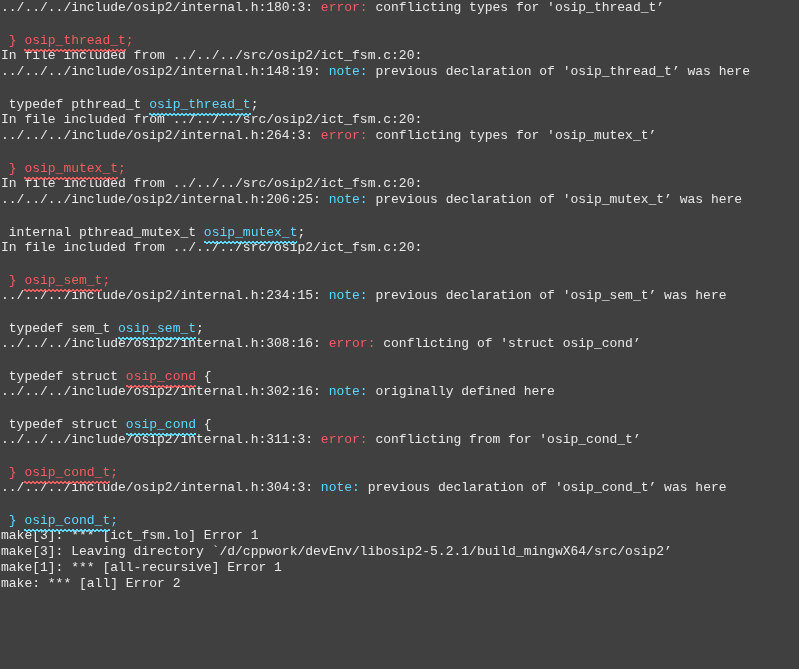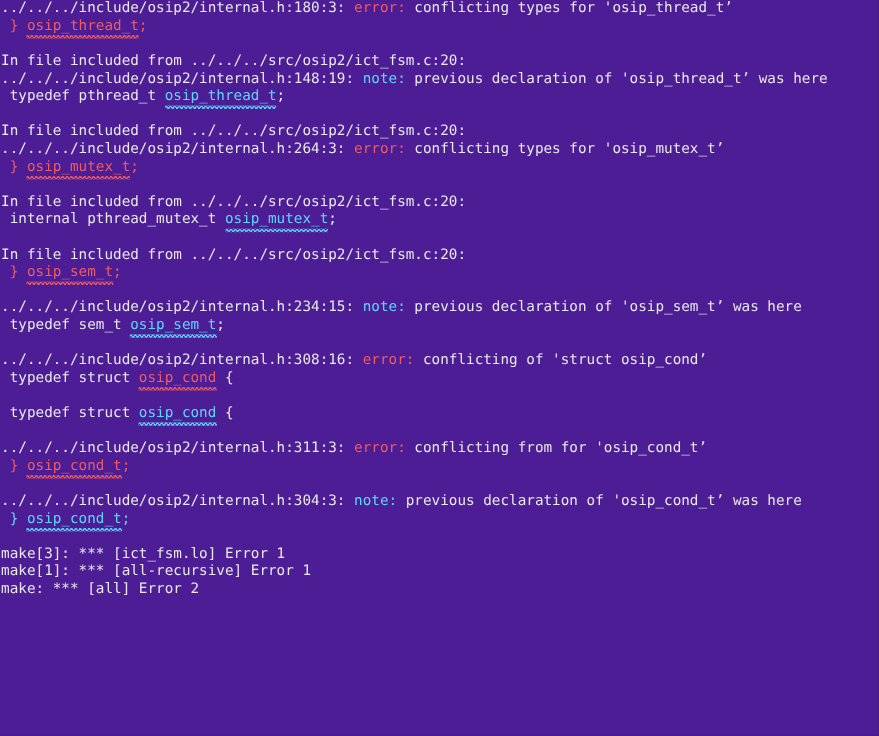--- a/index.html
+++ b/index.html
@@ -37,20 +37,21 @@
   .tok-error   { color: #f05c60; }
   .tok-note    { color: #5fd7ff; }
   .tok-idred   { color: #f05c60; }
   .tok-idcyan  { color: #5fd7ff; }
 
   
   .squig {
     position: relative;
     display: inline-block;
     white-space: pre;
+    margin-top: 17px;
   }
   .squig::after {
     content: "";
     position: absolute;
     left: 0;
     right: 0;
     bottom: -3px;
     height: 3px;
     background-repeat: repeat-x;
     background-size: 4px 3px;
@@ -66,50 +67,53 @@
     background-image:
       linear-gradient(45deg, transparent 0 35%, #5fd7ff 35% 65%, transparent 65% 100%),
       linear-gradient(-45deg, transparent 0 35%, #5fd7ff 35% 65%, transparent 65% 100%);
     background-size: 4px 3px, 4px 3px;
     background-position: 0 0, 2px 0;
   }
 </style>
 </head>
 <body>
 
-<div id="terminal" style="width: 799px; height: 669px; background: #4c1d95; color: rgb(232, 232, 232);">
+<div id="terminal" style="width: 799px; height: 669px; background: #404040; color: rgb(232, 232, 232); font-family: Liberation Mono, monospace;">
   <div id="lines-container">
       <div class="line"><span class="tok-plain">../../../include/osip2/internal.h:180:3: </span><span class="tok-error">error: </span><span class="tok-plain">conflicting types for 'osip_thread_t’</span></div>
       <div class="line"><span class="tok-idred"> } </span><span class="tok-idred squig red">osip_thread_t</span><span class="tok-idred">;</span></div>
       <div class="line blank">&nbsp;</div>
       <div class="line"><span class="tok-plain">In file included from ../../../src/osip2/ict_fsm.c:20:</span></div>
       <div class="line"><span class="tok-plain">../../../include/osip2/internal.h:148:19: </span><span class="tok-note">note: </span><span class="tok-plain">previous declaration of 'osip_thread_t’ was here</span></div>
       <div class="line"><span class="tok-plain"> typedef pthread_t </span><span class="tok-idcyan squig cyan">osip_thread_t</span><span class="tok-plain">;</span></div>
       <div class="line blank">&nbsp;</div>
       <div class="line"><span class="tok-plain">In file included from ../../../src/osip2/ict_fsm.c:20:</span></div>
       <div class="line"><span class="tok-plain">../../../include/osip2/internal.h:264:3: </span><span class="tok-error">error: </span><span class="tok-plain">conflicting types for 'osip_mutex_t’</span></div>
       <div class="line"><span class="tok-idred"> } </span><span class="tok-idred squig red">osip_mutex_t</span><span class="tok-idred">;</span></div>
       <div class="line blank">&nbsp;</div>
       <div class="line"><span class="tok-plain">In file included from ../../../src/osip2/ict_fsm.c:20:</span></div>
+      <div class="line"><span class="tok-plain">../../../include/osip2/internal.h:206:25: </span><span class="tok-note">note: </span><span class="tok-plain">previous declaration of 'osip_mutex_t’ was here</span></div>
       <div class="line"><span class="tok-plain"> internal pthread_mutex_t </span><span class="tok-idcyan squig cyan">osip_mutex_t</span><span class="tok-plain">;</span></div>
       <div class="line blank">&nbsp;</div>
       <div class="line"><span class="tok-plain">In file included from ../../../src/osip2/ict_fsm.c:20:</span></div>
       <div class="line"><span class="tok-idred"> } </span><span class="tok-idred squig red">osip_sem_t</span><span class="tok-idred">;</span></div>
       <div class="line blank">&nbsp;</div>
       <div class="line"><span class="tok-plain">../../../include/osip2/internal.h:234:15: </span><span class="tok-note">note: </span><span class="tok-plain">previous declaration of 'osip_sem_t’ was here</span></div>
       <div class="line"><span class="tok-plain"> typedef sem_t </span><span class="tok-idcyan squig cyan">osip_sem_t</span><span class="tok-plain">;</span></div>
       <div class="line blank">&nbsp;</div>
       <div class="line"><span class="tok-plain">../../../include/osip2/internal.h:308:16: </span><span class="tok-error">error: </span><span class="tok-plain">conflicting of 'struct osip_cond’</span></div>
       <div class="line"><span class="tok-plain"> typedef struct </span><span class="tok-idred squig red">osip_cond</span><span class="tok-plain"> {</span></div>
       <div class="line blank">&nbsp;</div>
+      <div class="line"><span class="tok-plain">../../../include/osip2/internal.h:302:16: </span><span class="tok-note">note: </span><span class="tok-plain">originally defined here</span></div>
       <div class="line"><span class="tok-plain"> typedef struct </span><span class="tok-idcyan squig cyan">osip_cond</span><span class="tok-plain"> {</span></div>
       <div class="line blank">&nbsp;</div>
       <div class="line"><span class="tok-plain">../../../include/osip2/internal.h:311:3: </span><span class="tok-error">error: </span><span class="tok-plain">conflicting from for 'osip_cond_t’</span></div>
       <div class="line"><span class="tok-idred"> } </span><span class="tok-idred squig red">osip_cond_t</span><span class="tok-idred">;</span></div>
       <div class="line blank">&nbsp;</div>
       <div class="line"><span class="tok-plain">../../../include/osip2/internal.h:304:3: </span><span class="tok-note">note: </span><span class="tok-plain">previous declaration of 'osip_cond_t’ was here</span></div>
       <div class="line"><span class="tok-idcyan"> } </span><span class="tok-idcyan squig cyan">osip_cond_t</span><span class="tok-idcyan">;</span></div>
       <div class="line blank">&nbsp;</div>
       <div class="line"><span class="tok-plain">make[3]: *** [ict_fsm.lo] Error 1</span></div>
+      <div class="line"><span class="tok-plain">make[3]: Leaving directory `/d/cppwork/devEnv/libosip2-5.2.1/build_mingwX64/src/osip2’</span></div>
       <div class="line"><span class="tok-plain">make[1]: *** [all-recursive] Error 1</span></div>
       <div class="line"><span class="tok-plain">make: *** [all] Error 2</span></div>
     </div>
 </div>
 
 </body></html>

